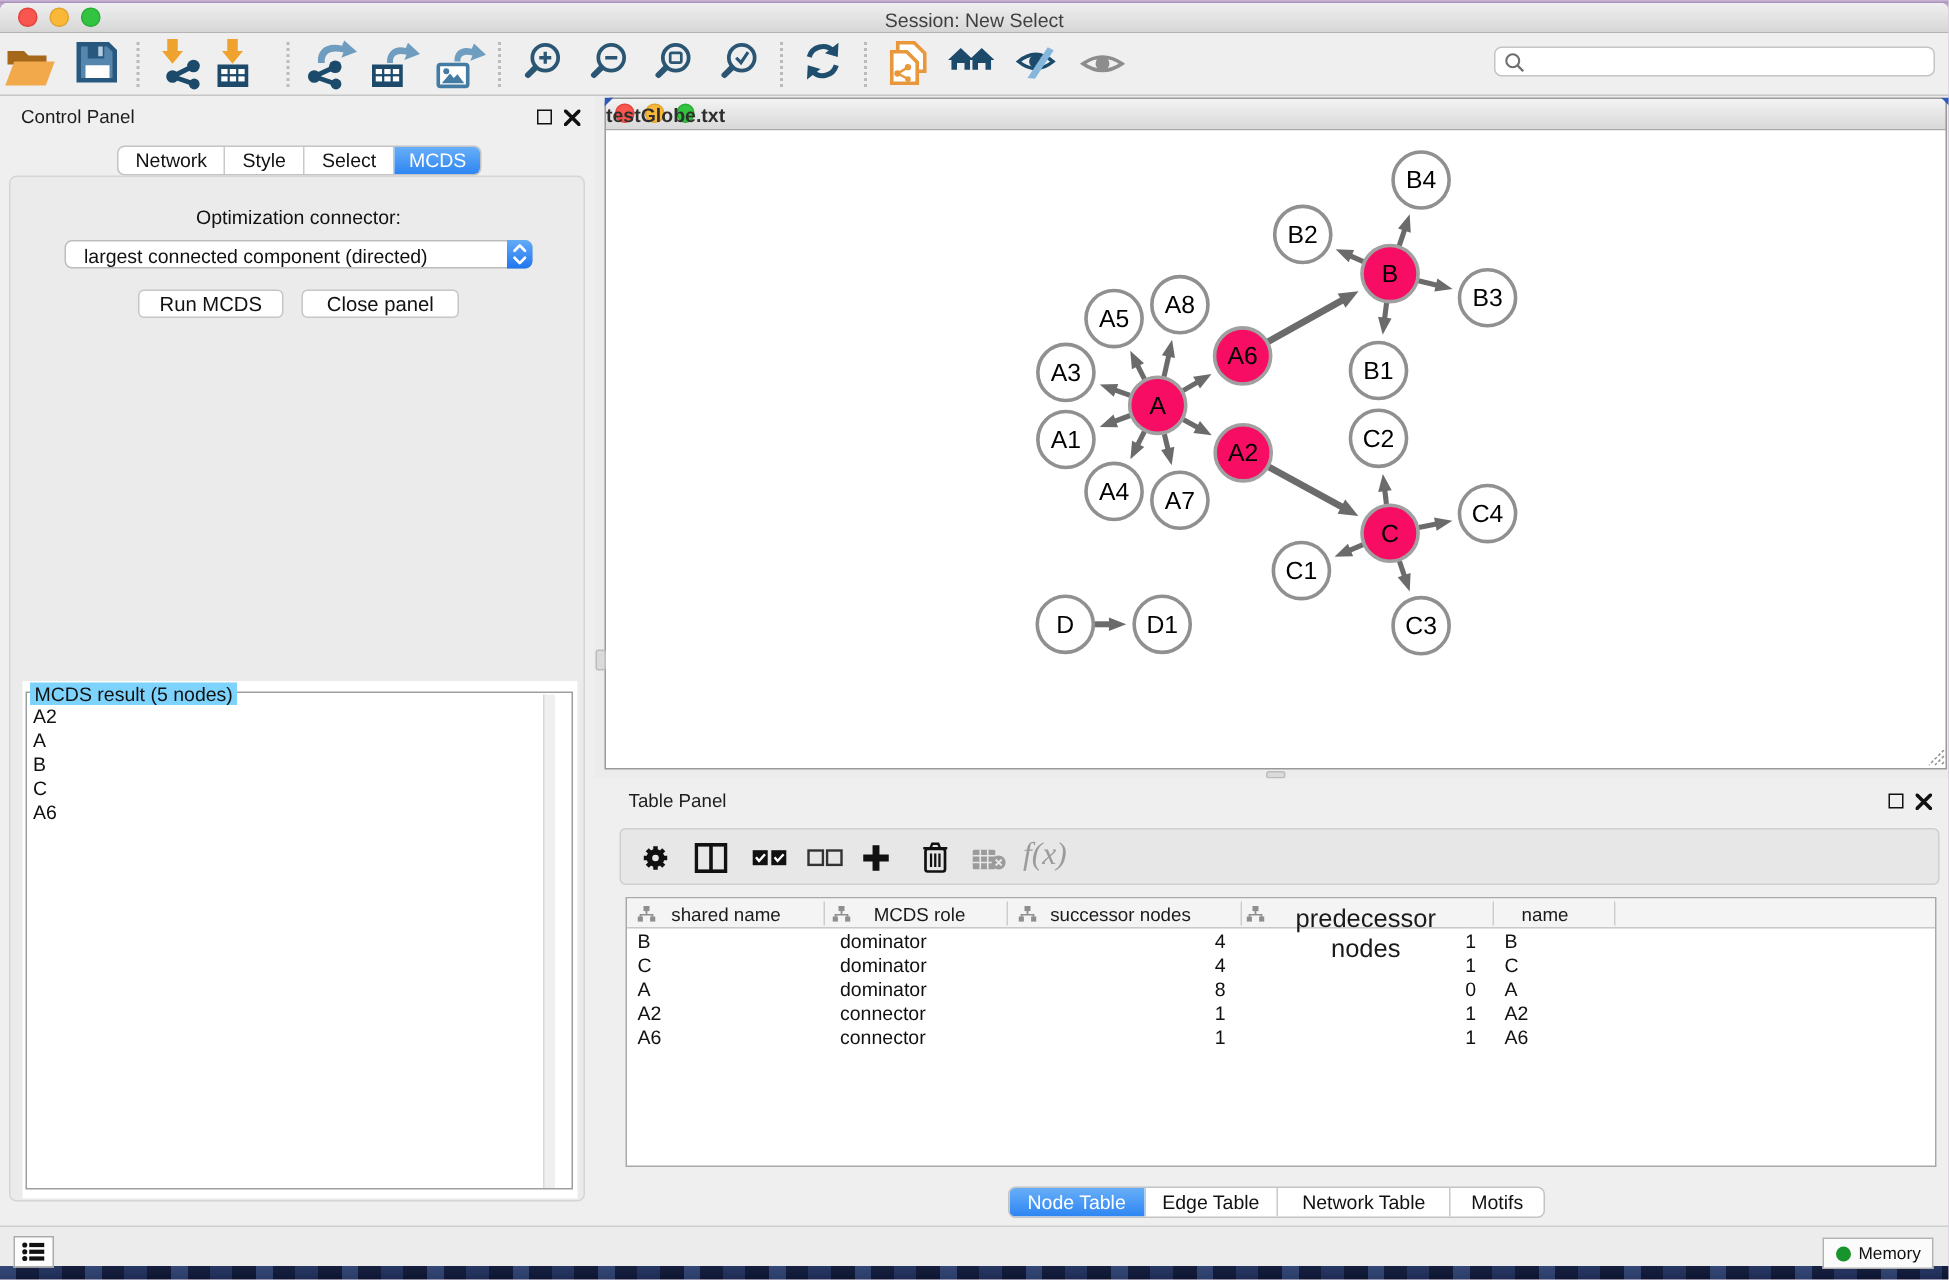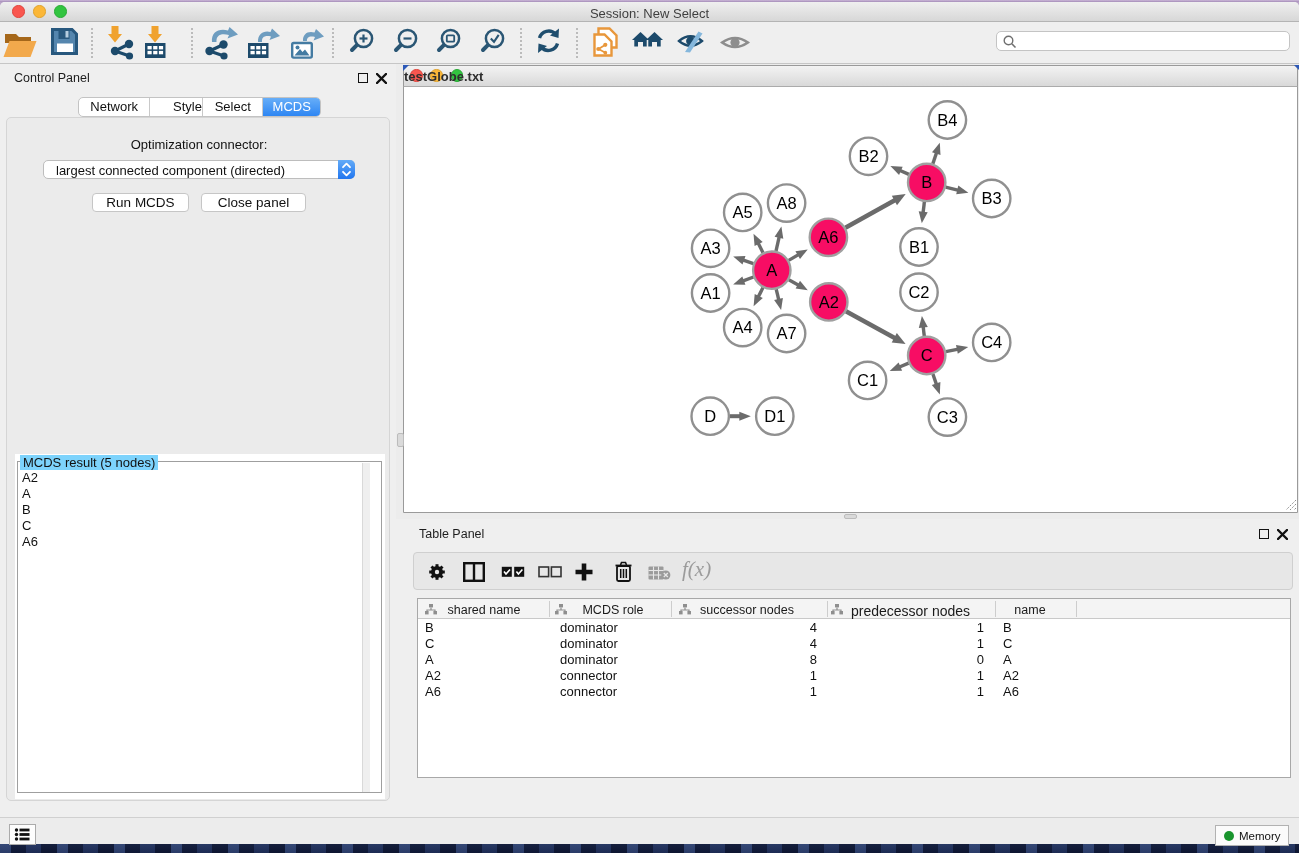--- a/index.html
+++ b/index.html
@@ -199,21 +199,21 @@
   </div>
 </div>
 <div id="cpanel">
   <span class="abs" style="left:14px;top:7px;font-size:12.5px;color:#1d1d1d;">Control Panel</span>
   <span class="abs" style="left:358px;top:9px;width:9.5px;height:9.5px;border:1.6px solid #111;"></span>
   <svg class="abs" style="left:376px;top:9px" width="11" height="11" viewBox="0 0 11 11">
     <path d="M1 1 L10 10 M10 1 L1 10" stroke="#111" stroke-width="2.4" stroke-linecap="round"></path>
   </svg>
   <div class="tabgroup" style="left:78px;top:33px;width:243px;">
     <div class="tab" style="width:72px;">Network</div>
-    <div class="tab" style="width:53px;text-align:right;">Style</div>
+    <div class="tab" style="width:53px;">Style</div>
     <div class="tab" style="width:61px;">Select</div>
     <div class="tab sel" style="width:57px;border-radius:0 4px 4px 0;">MCDS</div>
   </div>
   <div class="abs" style="left:6px;top:53px;width:384px;height:684px;background:#ebebeb;border:1px solid #d5d5d5;border-radius:5px;"></div>
   <span class="abs" style="left:43px;top:73px;width:312px;text-align:center;font-size:13px;color:#111;">Optimization connector:</span>
   <div class="abs" style="left:43px;top:96px;width:312px;height:19px;background:#fff;border:1px solid #bdbdbd;border-radius:5px;">
     <span class="abs" style="left:12px;top:2px;font-size:13px;color:#111;">largest connected component (directed)</span>
     <div class="abs" style="right:-1px;top:-1px;width:17px;height:19px;background:linear-gradient(#63abf8,#2176ef);border-radius:0 5px 5px 0;">
       <svg width="17" height="19" viewBox="0 0 17 19">
         <path d="M5 7.2 L8.5 3.6 L12 7.2" fill="none" stroke="#fff" stroke-width="1.8" stroke-linecap="round" stroke-linejoin="round"></path>
@@ -403,21 +403,21 @@
 
     <div class="abs" style="left:131px;top:2px;width:1px;height:16px;background:#cdcdcd;"></div>
     <div class="abs" style="left:253px;top:2px;width:1px;height:16px;background:#cdcdcd;"></div>
     <div class="abs" style="left:409px;top:2px;width:1px;height:16px;background:#cdcdcd;"></div>
     <div class="abs" style="left:577px;top:2px;width:1px;height:16px;background:#cdcdcd;"></div>
     <div class="abs" style="left:658px;top:2px;width:1px;height:16px;background:#cdcdcd;"></div>
 
     <span class="abs" style="left:6px;top:4px;width:120px;text-align:center;font-size:12.5px;color:#1a1a1a;">shared name</span>
     <span class="abs" style="left:149px;top:4px;width:92px;text-align:center;font-size:12.5px;color:#1a1a1a;">MCDS role</span>
     <span class="abs" style="left:266px;top:4px;width:126px;text-align:center;font-size:12.5px;color:#1a1a1a;">successor nodes</span>
-    <span class="abs" style="left:423px;top:4px;width:139px;text-align:center;font-size:14px;color:#1a1a1a;">predecessor nodes</span>
+    <span class="abs" style="left:423px;top:4px;width:139px;text-align:center;font-size:17px;color:#1a1a1a;">predecessor nodes</span>
     <span class="abs" style="left:572px;top:4px;width:80px;text-align:center;font-size:12.5px;color:#1a1a1a;">name</span>
 
     <svg class="abs" style="left:7px;top:5px" width="12" height="11" viewBox="0 0 12 11">
         <g fill="#8f8f8f">
           <rect x="4" y="0" width="4" height="3.4"></rect>
           <rect x="0" y="7" width="3.6" height="3.4"></rect>
           <rect x="8.4" y="7" width="3.6" height="3.4"></rect>
           <path d="M5.4 3.4 h1.2 v2 h4 v1.8 h-1.2 v-0.8 h-6.8 v0.8 H1.4 v-1.8 h4 z"></path>
         </g>
       </svg>
@@ -477,20 +477,26 @@
         </div>
       <div style="position:relative;height:16px;">
           <span class="abs" style="left:7px;">A6</span>
           <span class="abs" style="left:142px;">connector</span>
           <span class="abs" style="left:299px;width:100px;text-align:right;">1</span>
           <span class="abs" style="left:466px;width:100px;text-align:right;">1</span>
           <span class="abs" style="left:585px;">A6</span>
         </div>
     </div>
   </div>
+  <div class="tabgroup" style="left:276px;top:272px;width:358px;height:21px;">
+    <div class="tab sel" style="width:91px;line-height:19px;border-radius:4px 0 0 4px;">Node Table</div>
+    <div class="tab" style="width:89px;line-height:19px;">Edge Table</div>
+    <div class="tab" style="width:116px;line-height:19px;">Network Table</div>
+    <div class="tab" style="width:62px;line-height:19px;">Motifs</div>
+  </div>
 </div>
 <div id="statusbar">
   <div class="abs" style="left:9px;top:6px;width:27px;height:21px;background:#fdfdfd;border:1px solid #ababab;">
     <svg width="25" height="19" viewBox="0 0 25 19">
       <circle cx="6.5" cy="5" r="1.7" fill="#111"></circle>
         <rect x="9.5" y="3.6" width="10" height="2.8" fill="#111"></rect>
       <circle cx="6.5" cy="9.5" r="1.7" fill="#111"></circle>
         <rect x="9.5" y="8.1" width="10" height="2.8" fill="#111"></rect>
       <circle cx="6.5" cy="14" r="1.7" fill="#111"></circle>
         <rect x="9.5" y="12.6" width="10" height="2.8" fill="#111"></rect>

